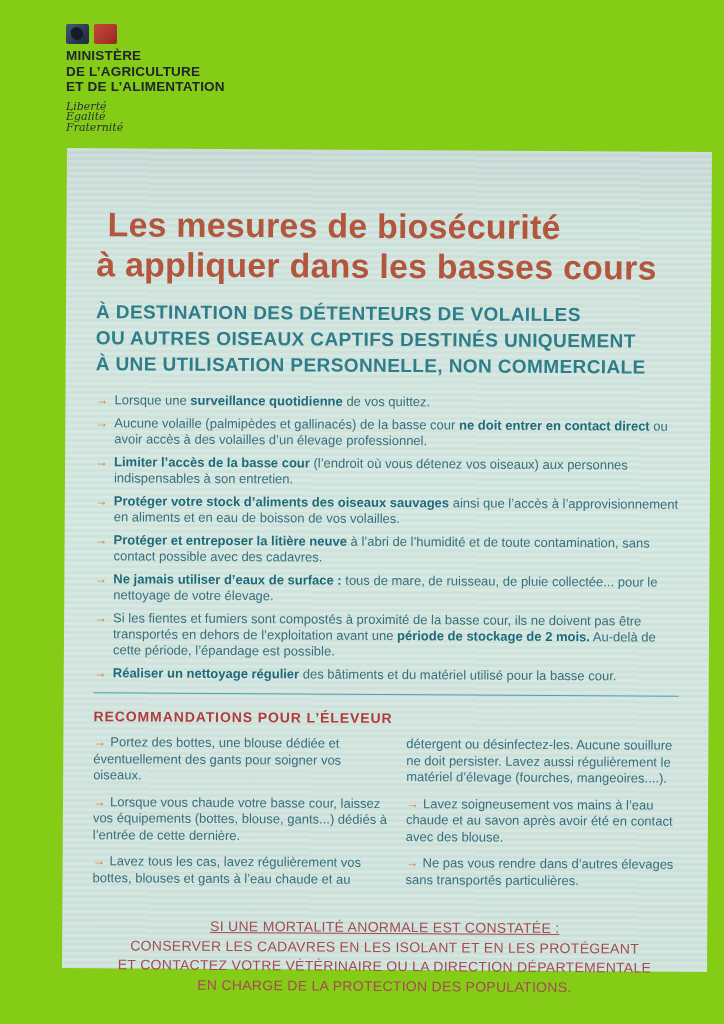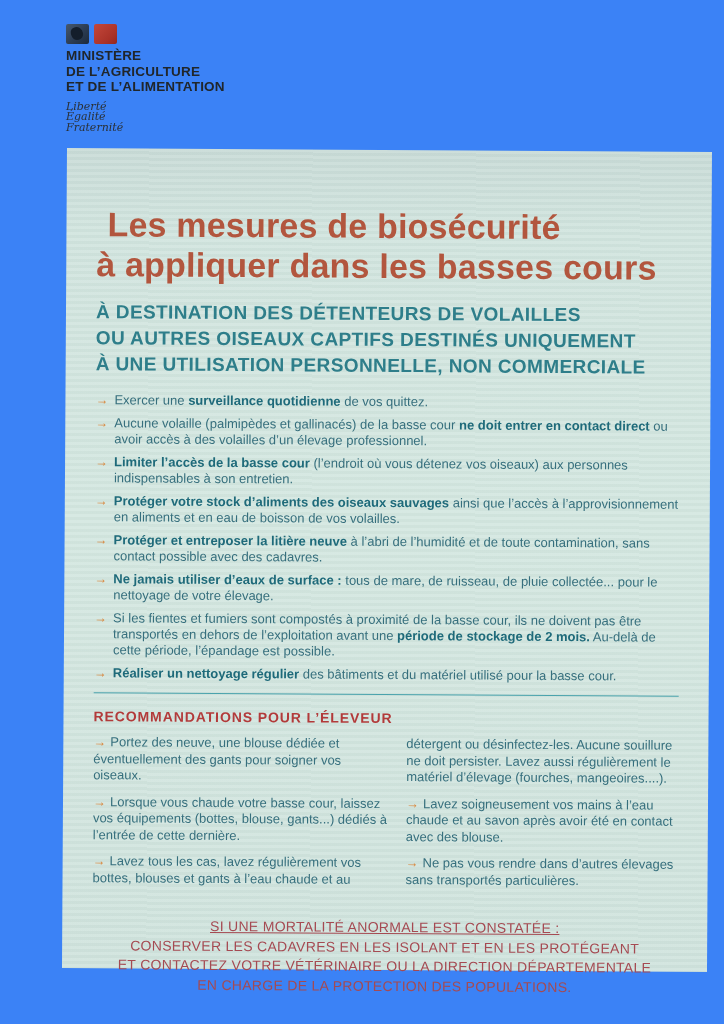--- a/index.html
+++ b/index.html
@@ -1,18 +1,18 @@
 <!DOCTYPE html>
 <html style="--card-background: #d5e8e1; --title: #b2563e; --subtitle: #2e7e8a; --body-text: #366f7d; --body-bold: #1e6a7a; --arrow: #d8873d; --divider: #4aa3ad; --recommendations-heading: #b23a3a; --footer-notice: #a54a52; --ministry-text: #20262b; --flag-blue: #2c3c52; --flag-red: #a93228;"><head>
 <meta charset="utf-8">
 <style>
   * { margin:0; padding:0; box-sizing:border-box; }
   html,body { width:724px; height:1024px; background:#ffffff; overflow:hidden;
     font-family:"Liberation Sans", sans-serif; }
-  #page { position:relative; width:724px; height:1024px; background:#3b82f6; }
+  #page { position:relative; width:724px; height:1024px; background:#84cc16; }
 
   
   #gov-header { position:absolute; left:66px; top:24px; }
   #flag { display:flex; gap:5px; margin-bottom:4px; }
   .flag-sq { width:23px; height:20px; border-radius:2px; }
   .flag-blue { background:linear-gradient(135deg,#46586e 0%,#2c3c52 55%,#1c2a3c 100%); position:relative; }
   .flag-blue::after { content:""; position:absolute; left:5px; top:3px; width:12px; height:13px;
     background:#141e2b; border-radius:40% 55% 45% 50%; transform:rotate(-12deg); }
   .flag-red  { background:linear-gradient(135deg,#c4473a 0%,#a93228 70%,#93271f 100%); }
   #ministry-lines { font-weight:bold; font-size:13.5px; line-height:15.5px;
@@ -90,21 +90,21 @@
 
     <div id="poster-subtitle">
         <div>À DESTINATION DES DÉTENTEURS DE VOLAILLES</div>
         <div>OU AUTRES OISEAUX CAPTIFS DESTINÉS UNIQUEMENT</div>
         <div>À UNE UTILISATION PERSONNELLE, NON COMMERCIALE</div>
       </div>
 
     <div id="main-bullets">
         <div class="item">
           <span class="arrow">→</span>
-          <span class="txt"><span>Exercer une </span><span class="seg-b">surveillance quotidienne</span><span> de vos quittez.</span></span>
+          <span class="txt"><span>Lorsque une </span><span class="seg-b">surveillance quotidienne</span><span> de vos quittez.</span></span>
         </div>
         <div class="item">
           <span class="arrow">→</span>
           <span class="txt"><span>Aucune volaille (palmipèdes et gallinacés) de la basse cour </span><span class="seg-b">ne doit entrer en contact direct</span><span> ou avoir accès à des volailles d’un élevage professionnel.</span></span>
         </div>
         <div class="item">
           <span class="arrow">→</span>
           <span class="txt"><span class="seg-b">Limiter l’accès de la basse cour</span><span> (l’endroit où vous détenez vos oiseaux) aux personnes indispensables à son entretien.</span></span>
         </div>
         <div class="item">
@@ -128,21 +128,21 @@
           <span class="txt"><span class="seg-b">Réaliser un nettoyage régulier</span><span> des bâtiments et du matériel utilisé pour la basse cour.</span></span>
         </div>
       </div>
 
     <div class="divider"></div>
 
     <div id="reco-heading">RECOMMANDATIONS POUR L’ÉLEVEUR</div>
 
     <div id="reco-cols">
       <div id="reco-left" class="reco-col">
-          <div class="item"><span class="arrow">→</span><span class="txt"><span>Portez des neuve, une blouse dédiée et éventuellement des gants pour soigner vos oiseaux.</span></span></div>
+          <div class="item"><span class="arrow">→</span><span class="txt"><span>Portez des bottes, une blouse dédiée et éventuellement des gants pour soigner vos oiseaux.</span></span></div>
           <div class="item"><span class="arrow">→</span><span class="txt"><span>Lorsque vous chaude votre basse cour, laissez vos équipements (bottes, blouse, gants...) dédiés à l’entrée de cette dernière.</span></span></div>
           <div class="item"><span class="arrow">→</span><span class="txt"><span>Lavez tous les cas, lavez régulièrement vos bottes, blouses et gants à l’eau chaude et au</span></span></div>
         </div>
       <div id="reco-right" class="reco-col">
           <div class="item"><span class="txt"><span>détergent ou désinfectez-les. Aucune souillure ne doit persister. Lavez aussi régulièrement le matériel d’élevage (fourches, mangeoires....).</span></span></div>
           <div class="item"><span class="arrow">→</span><span class="txt"><span>Lavez soigneusement vos mains à l’eau chaude et au savon après avoir été en contact avec des blouse.</span></span></div>
           <div class="item"><span class="arrow">→</span><span class="txt"><span>Ne pas vous rendre dans d’autres élevages sans transportés particulières.</span></span></div>
         </div>
     </div>
 

